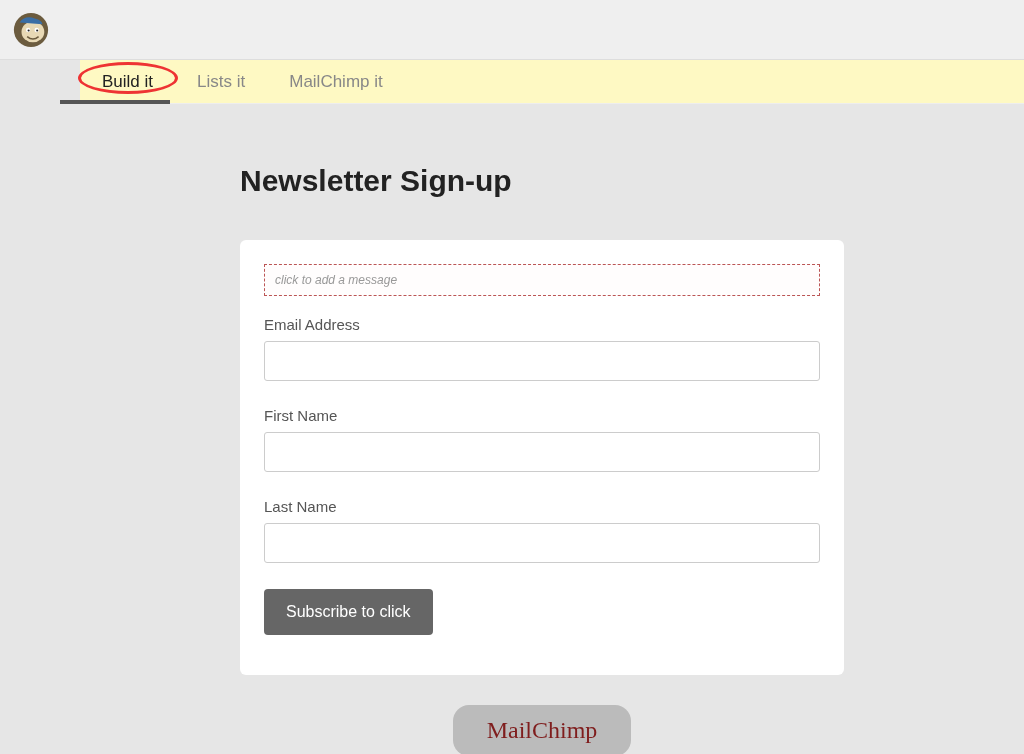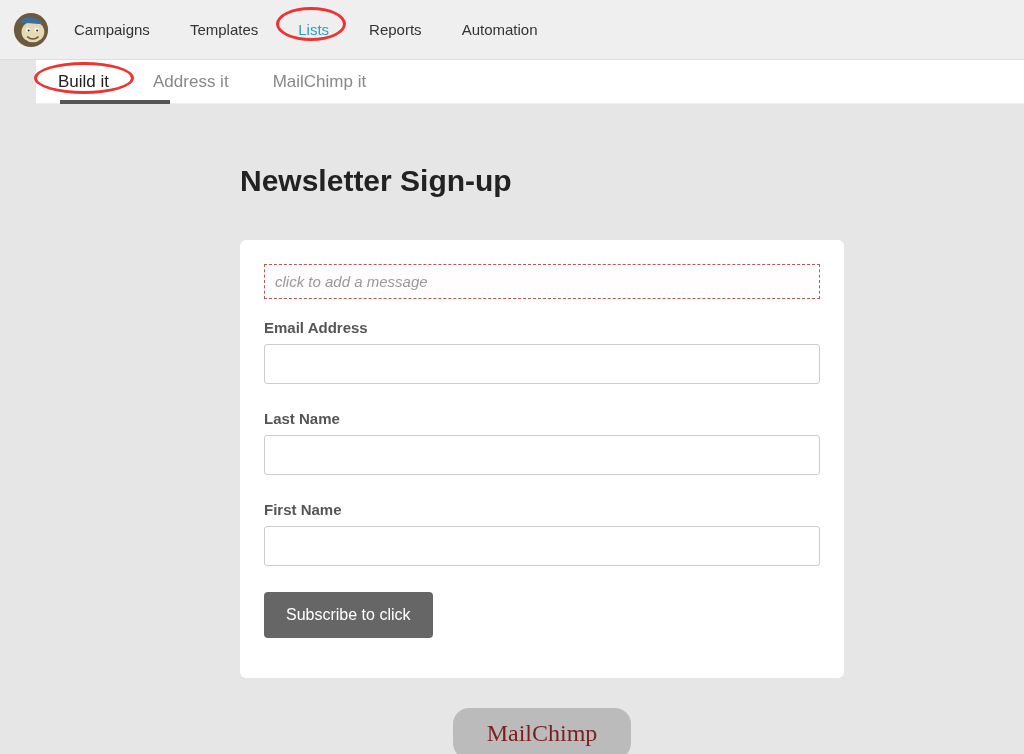--- a/index.html
+++ b/index.html
@@ -33,22 +33,22 @@
     padding: 6px 4px;
   }
   .topnav-item.active { color: #2aa1c0; }
   .annot {
     position: absolute;
     border: 3px solid #e33;
     border-radius: 50%;
     pointer-events: none;
   }
   .subnav-wrap {
-    background: #ffffff;
-    margin-left: 36px;
+    background: #fef9c3;
+    margin-left: 80px;
     display: flex;
     align-items: center;
     height: 44px;
     padding-left: 20px;
     gap: 40px;
     border-bottom: 1px solid #eee;
   }
   .subnav-item {
     color: #888;
     font-size: 17px;
@@ -78,28 +78,28 @@
   .form-card {
     background: #fff;
     border-radius: 6px;
     padding: 24px 24px 40px 24px;
   }
   .message-placeholder {
     border: 1px dashed #b55;
     padding: 8px 10px;
     color: #999;
     font-style: italic;
-    font-size: 15px;
+    font-size: 12px;
     margin-bottom: 20px;
     cursor: pointer;
     background: #fffdfd;
   }
   .field { margin-bottom: 26px; }
   .field-label {
-    font-weight: 700;
+    font-weight: 400;
     color: #555;
     font-size: 15px;
     margin-bottom: 8px;
     display: block;
   }
   .field-input {
     width: 100%;
     height: 40px;
     border: 1px solid #ccc;
     border-radius: 3px;
@@ -138,60 +138,50 @@
       <circle cx="20" cy="20" r="18" fill="#6b5b3e"></circle>
       <ellipse cx="22" cy="22" rx="12" ry="11" fill="#e8d9b5"></ellipse>
       <circle cx="17" cy="20" r="2.3" fill="#fff"></circle>
       <circle cx="26" cy="20" r="2.3" fill="#fff"></circle>
       <circle cx="17.5" cy="20.5" r="1.1" fill="#222"></circle>
       <circle cx="26.5" cy="20.5" r="1.1" fill="#222"></circle>
       <path d="M16 27 Q22 32 28 27" stroke="#6b5b3e" stroke-width="1.6" fill="none"></path>
       <path d="M8 12 Q14 4 24 8 Q32 10 32 14" fill="#3a6ea5"></path>
     </svg>
   </div>
-  <div class="topnav-items">
-    <div class="topnav-item">Campaigns</div>
-    <div class="topnav-item">Templates</div>
-    <div class="topnav-item active" style="position:relative;">
-      <span>Lists</span>
-      <span class="annot" style="left:-18px; top:-8px; width:70px; height:34px;"></span>
-    </div>
-    <div class="topnav-item">Reports</div>
-    <div class="topnav-item">Automation</div>
-  </div>
 </div>
 
 <div class="subnav-wrap">
   <div class="subnav-item active" style="position:relative;">
     <span>Build it</span>
     <span class="annot" style="left:-22px; top:-6px; width:100px; height:32px;"></span>
   </div>
-  <div class="subnav-item">Address it</div>
+  <div class="subnav-item">Lists it</div>
   <div class="subnav-item">MailChimp it</div>
 </div>
 <div class="subnav-underline"></div>
 
 <div class="canvas">
   <h1 class="form-title">Newsletter Sign-up</h1>
 
   <div class="form-card">
     <div class="message-placeholder">click to add a message</div>
 
     <div class="field">
       <label class="field-label">Email Address</label>
       <input class="field-input" type="text" style="">
     </div>
 
     <div class="field">
-      <label class="field-label">Last Name</label>
+      <label class="field-label">First Name</label>
       <input class="field-input" type="text" style="">
     </div>
 
     <div class="field">
-      <label class="field-label">First Name</label>
+      <label class="field-label">Last Name</label>
       <input class="field-input" type="text" style="">
     </div>
 
     <button class="subscribe-btn">Subscribe to click</button>
   </div>
 
   <div class="footer">
     <div class="footer-logo">MailChimp</div>
   </div>
 </div>

